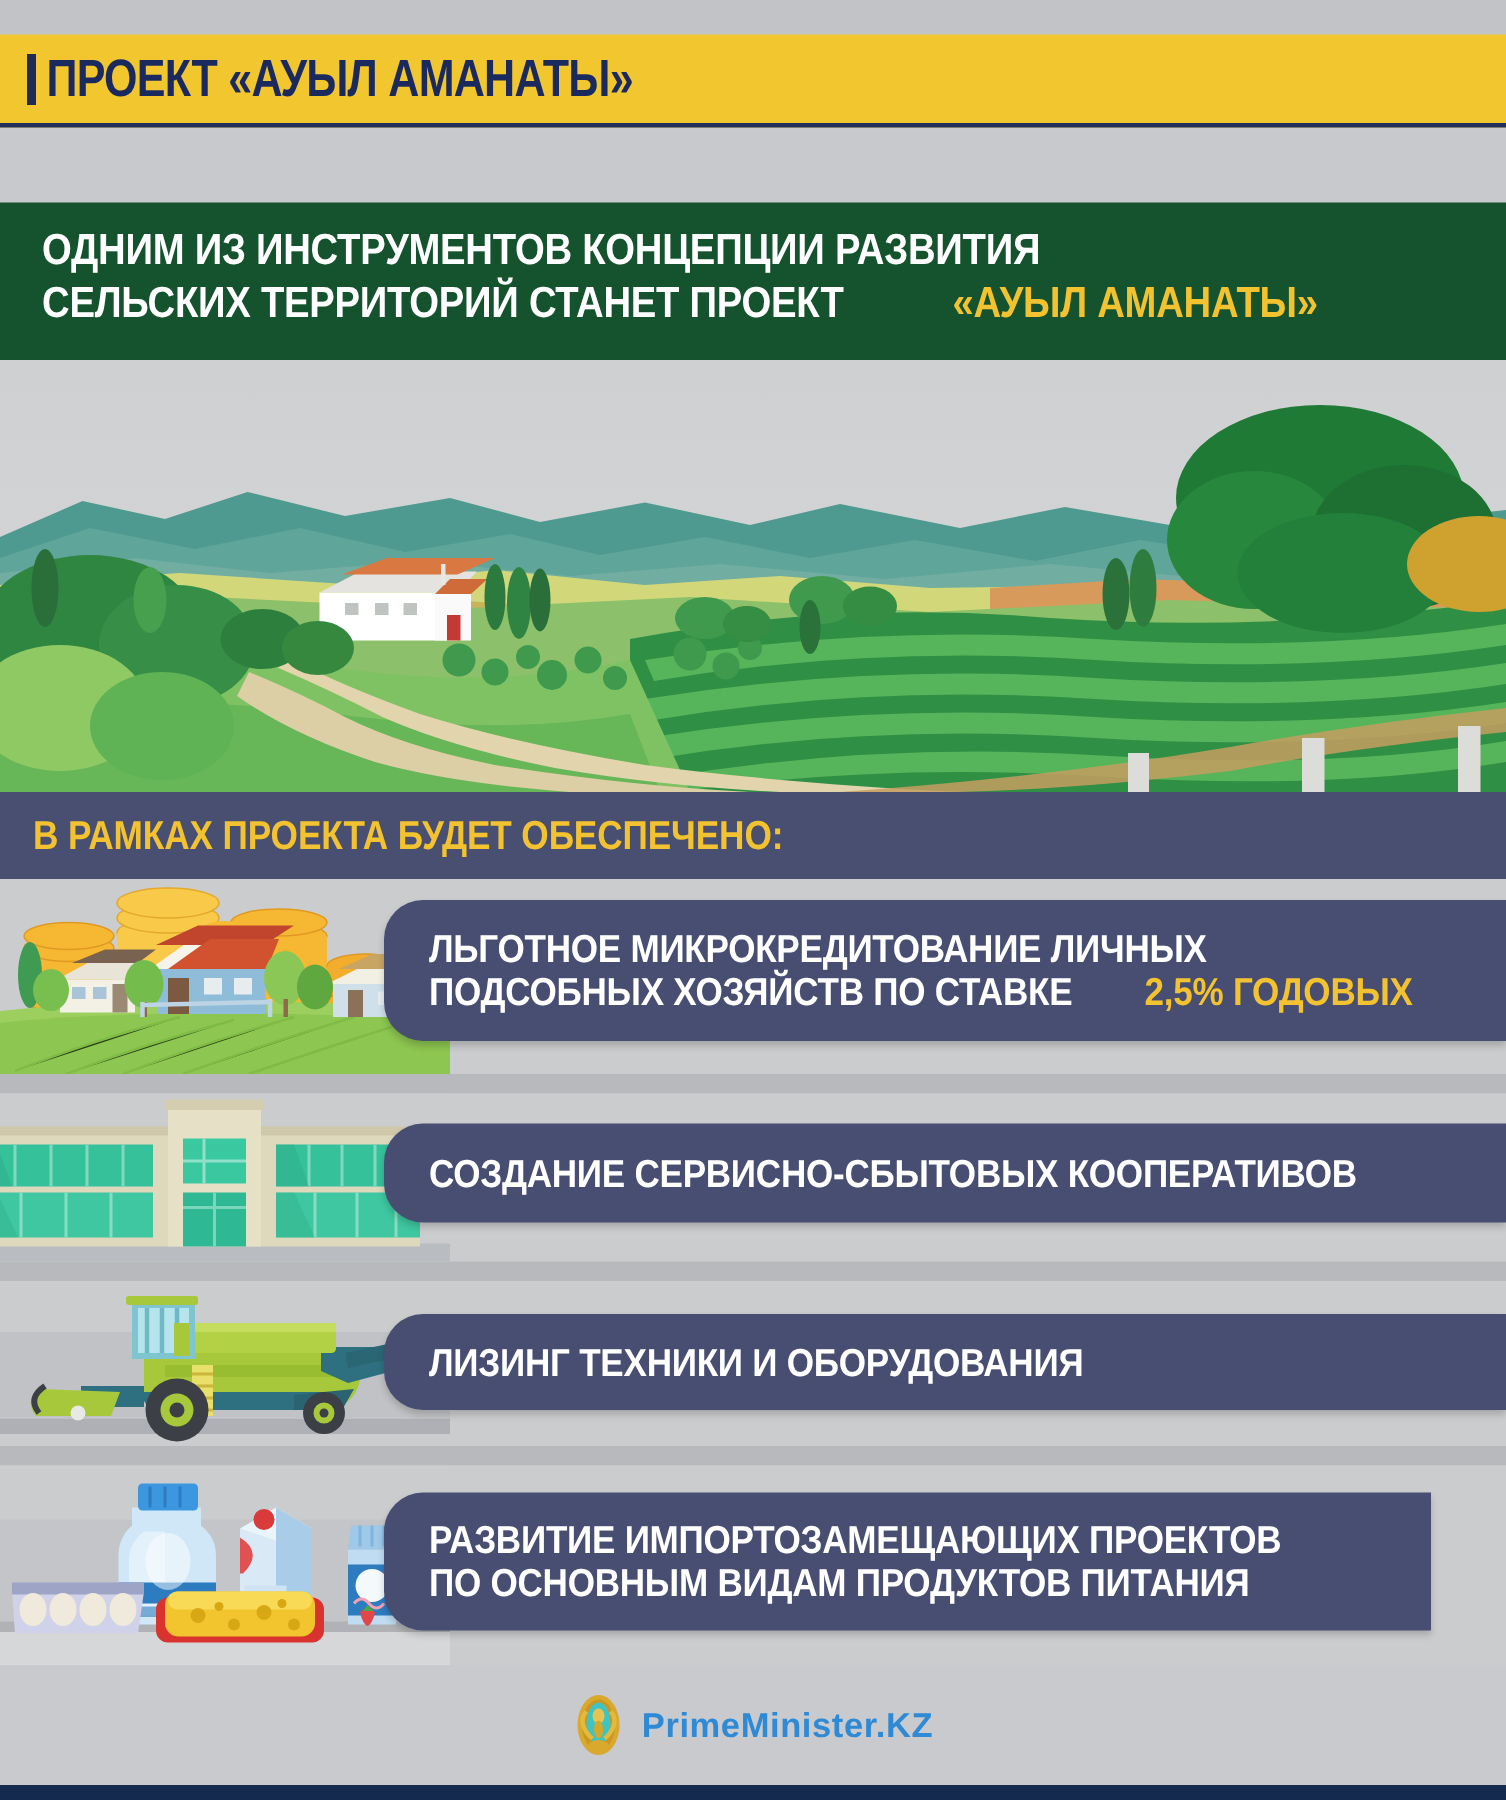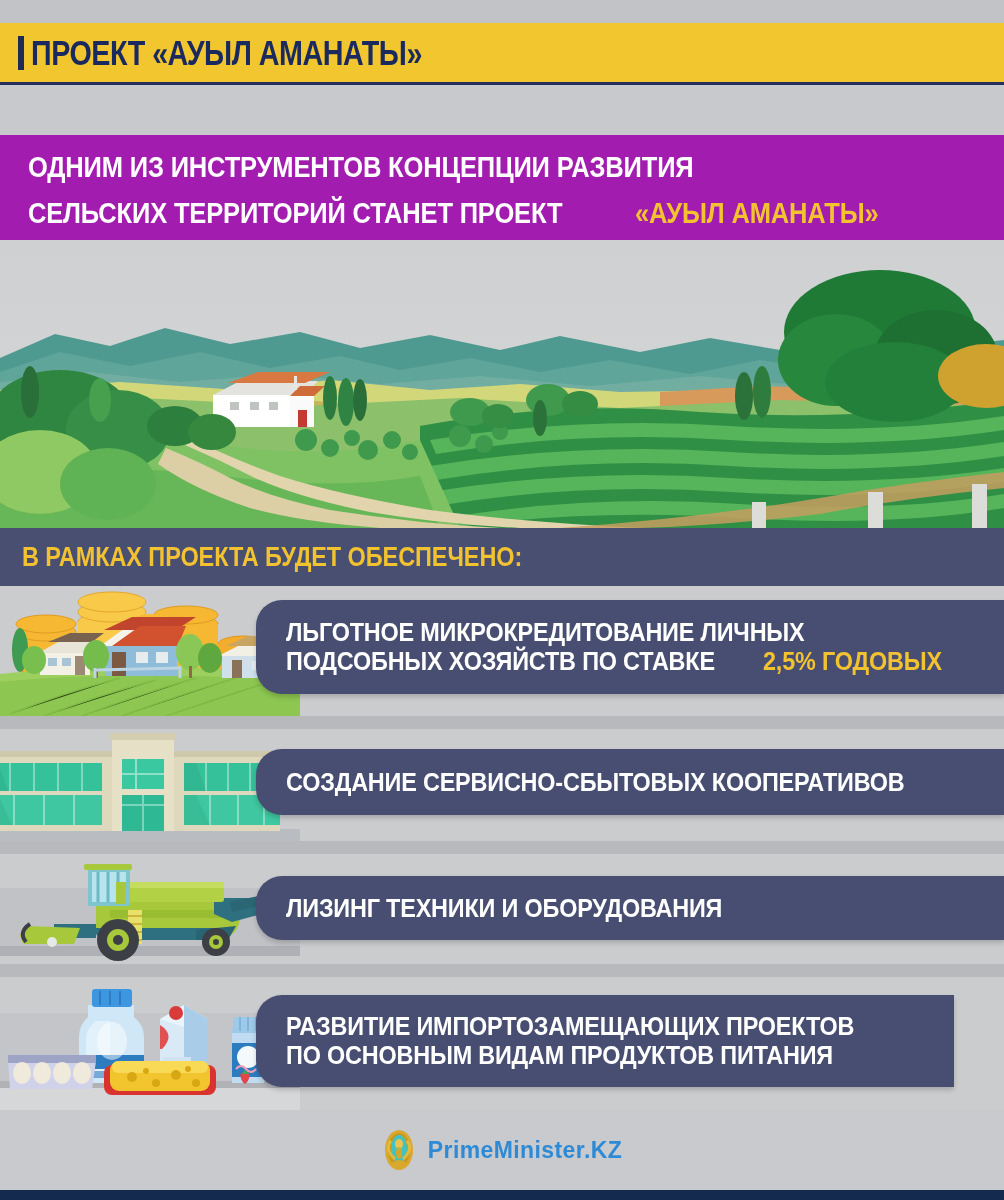--- a/index.html
+++ b/index.html
@@ -31,30 +31,30 @@
     letter-spacing:-0.6px; transform:scaleX(0.82); transform-origin:left center;
     white-space:nowrap; line-height:1;
   }
 
   
   .gap-1 { position:absolute; left:0; top:88px; width:1004px; height:47px; background:#c8c9cc; }
 
   
   .brown-banner {
     position:absolute; left:0; top:135px; width:1004px; height:105px;
-    background:#a21caf;
+    background:#14532d;
     padding:17px 22px 0 28px;
   }
   .brown-line { white-space:nowrap; line-height:1.08; }
   .brown-line span, .brown-line em {
     font-size:29px; font-weight:bold; color:#ffffff; font-style:normal;
     letter-spacing:-0.2px; display:inline-block;
     transform:scaleX(0.88); transform-origin:left center;
   }
-  .brown-line.l2 { margin-top:15px; }
+  .brown-line.l2 { margin-top:4px; }
   .brown-line em.hl { color:#f2c230; }
 
   
   .landscape { position:absolute; left:0; top:240px; width:1004px; height:288px; overflow:hidden; }
   .landscape svg { display:block; width:1004px; height:288px; }
 
   
   .section-bar {
     position:absolute; left:0; top:528px; width:1004px; height:58px;
     background:#494f71; display:flex; align-items:center;

